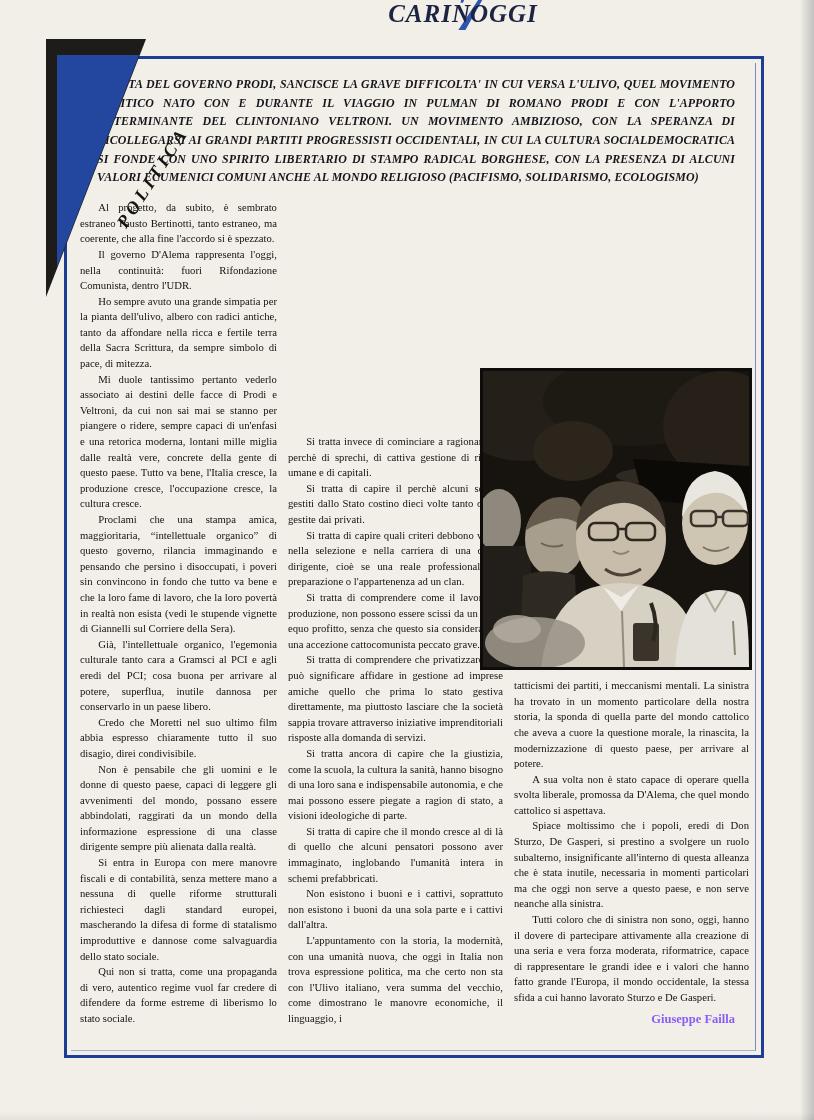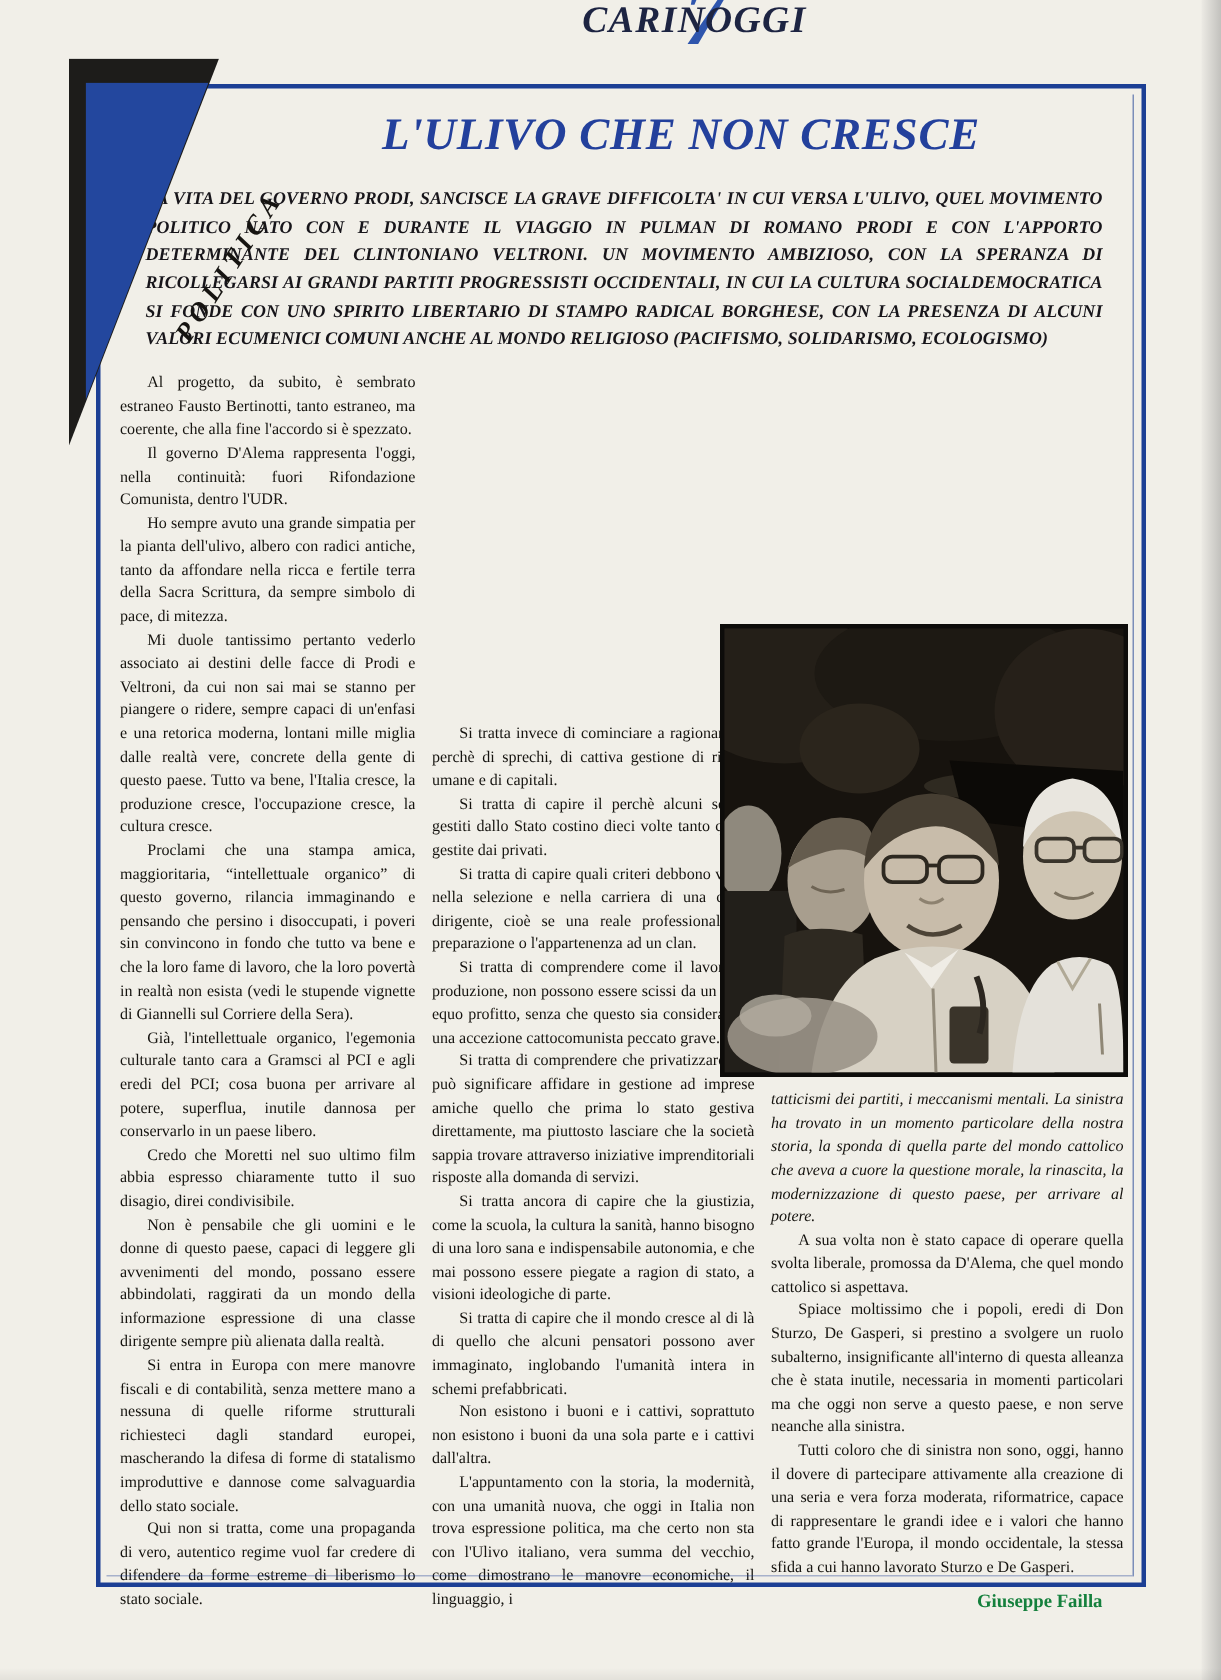--- a/index.html
+++ b/index.html
@@ -73,49 +73,48 @@
     display:flex;gap:11px;margin:13px 12px 0 13px;align-items:flex-end;
   }
   .col{box-sizing:border-box;color:#15130f;}
   .col-1{width:207px;}
   .col-2{width:226px;}
   .col-3{width:235px;}
   .para{
     margin:0;text-align:justify;text-indent:1.7em;
     font-size:10.7px;line-height:15.6px;
   }
-  .para.noindent{text-indent:0;font-style:italic;}
+  .para.noindent{text-indent:0;}
   
   .photo{
     width:272px;height:302px;margin:0 0 8px -34px;
     border:3px solid #0d0c0a;box-sizing:border-box;background:#15120e;
   }
   .photo svg{display:block;width:100%;height:100%;}
   .byline{
     margin-top:6px;text-align:right;padding-right:14px;
-    font-weight:bold;font-size:12.5px;color:#15803d;
+    font-weight:bold;font-size:12.5px;color:#8b5cf6;
   }
 </style>
 </head>
 <body>
 
 <div class="masthead">
   <span class="mh-word">CARIN</span><span class="mh-seven">7</span><span class="mh-word">OGGI</span>
 </div>
 
 <div class="frame">
   <div class="frame-inner-line"></div>
 
   <div class="badge">
     <div class="tri-black"></div>
     <div class="tri-blue"></div>
     <div class="badge-label">POLITICA</div>
   </div>
 
-  <h1 class="article-title">L'ULIVO CHE NON CRESCE</h1>
 
   <p class="lede">LA VITA DEL GOVERNO PRODI, SANCISCE LA GRAVE DIFFICOLTA' IN CUI VERSA L'ULIVO, QUEL MOVIMENTO POLITICO NATO CON E DURANTE IL VIAGGIO IN PULMAN DI ROMANO PRODI E CON L'APPORTO DETERMINANTE DEL CLINTONIANO VELTRONI. UN MOVIMENTO AMBIZIOSO, CON LA SPERANZA DI RICOLLEGARSI AI GRANDI PARTITI PROGRESSISTI OCCIDENTALI, IN CUI LA CULTURA SOCIALDEMOCRATICA SI FONDE CON UNO SPIRITO LIBERTARIO DI STAMPO RADICAL BORGHESE, CON LA PRESENZA DI ALCUNI VALORI ECUMENICI COMUNI ANCHE AL MONDO RELIGIOSO (PACIFISMO, SOLIDARISMO, ECOLOGISMO)</p>
 
   <div class="columns">
     <div class="col col-1">
         <p class="para">Al progetto, da subito, è sembrato estraneo Fausto Bertinotti, tanto estraneo, ma coerente, che alla fine l'accordo si è spezzato.</p>
         <p class="para">Il governo D'Alema rappresenta l'oggi, nella continuità: fuori Rifondazione Comunista, dentro l'UDR.</p>
         <p class="para">Ho sempre avuto una grande simpatia per la pianta dell'ulivo, albero con radici antiche, tanto da affondare nella ricca e fertile terra della Sacra Scrittura, da sempre simbolo di pace, di mitezza.</p>
         <p class="para">Mi duole tantissimo pertanto vederlo associato ai destini delle facce di Prodi e Veltroni, da cui non sai mai se stanno per piangere o ridere, sempre capaci di un'enfasi e una retorica moderna, lontani mille miglia dalle realtà vere, concrete della gente di questo paese. Tutto va bene, l'Italia cresce, la produzione cresce, l'occupazione cresce, la cultura cresce.</p>
         <p class="para">Proclami che una stampa amica, maggioritaria, “intellettuale organico” di questo governo, rilancia immaginando e pensando che persino i disoccupati, i poveri sin convincono in fondo che tutto va bene e che la loro fame di lavoro, che la loro povertà in realtà non esista (vedi le stupende vignette di Giannelli sul Corriere della Sera).</p>

